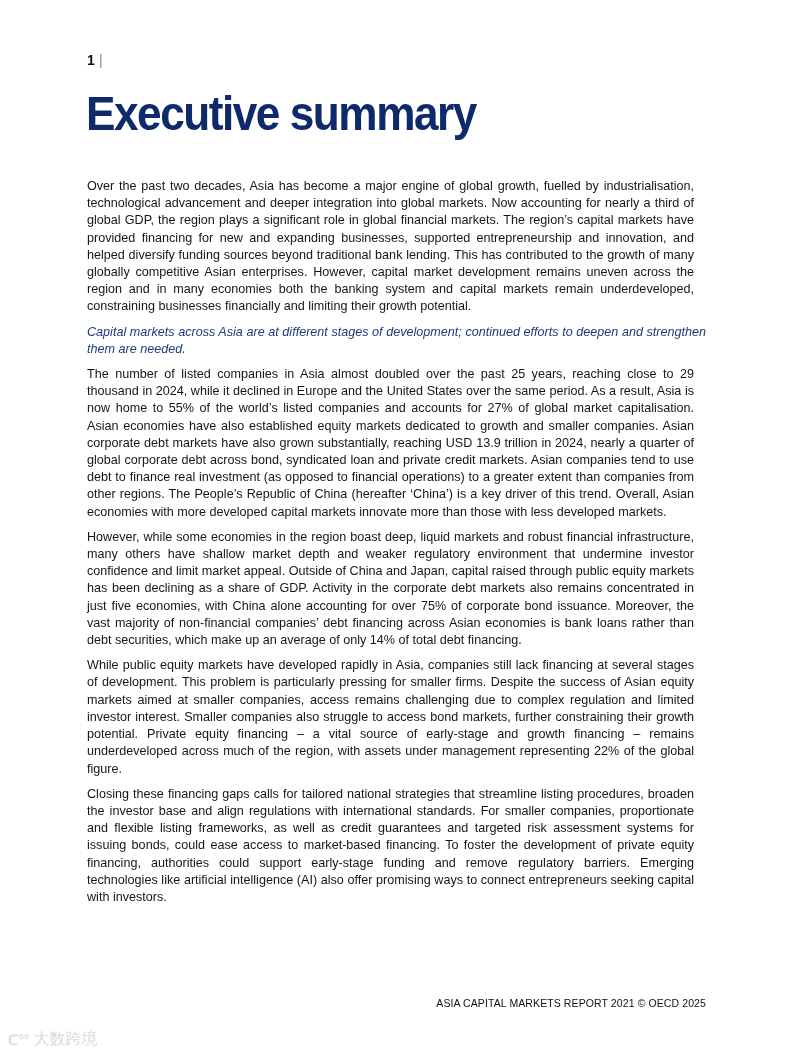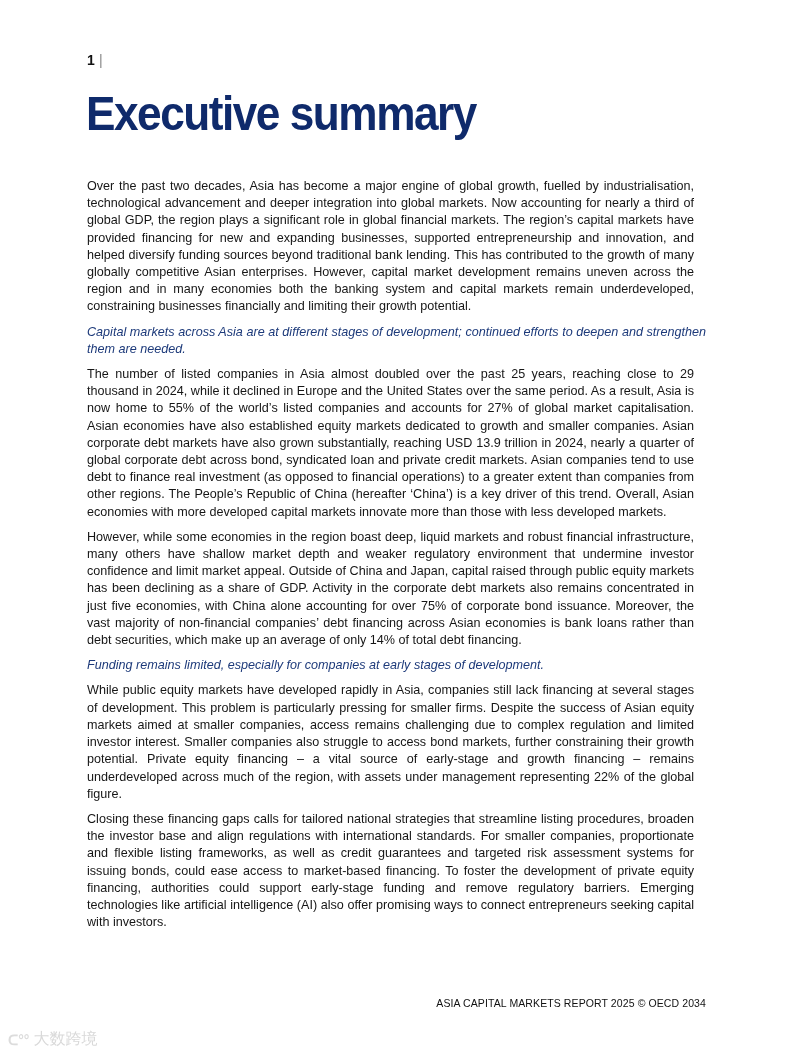--- a/index.html
+++ b/index.html
@@ -94,23 +94,22 @@
   <span>1</span><span class="sep">|</span>
 </div>
 
 <h1 class="title">Executive summary</h1>
 
 <div class="content">
   <p class="para">Over the past two decades, Asia has become a major engine of global growth, fuelled by industrialisation, technological advancement and deeper integration into global markets. Now accounting for nearly a third of global GDP, the region plays a significant role in global financial markets. The region’s capital markets have provided financing for new and expanding businesses, supported entrepreneurship and innovation, and helped diversify funding sources beyond traditional bank lending. This has contributed to the growth of many globally competitive Asian enterprises. However, capital market development remains uneven across the region and in many economies both the banking system and capital markets remain underdeveloped, constraining businesses financially and limiting their growth potential.</p>
   <p class="subhead">Capital markets across Asia are at different stages of development; continued efforts to deepen and strengthen them are needed.</p>
   <p class="para">The number of listed companies in Asia almost doubled over the past 25 years, reaching close to 29 thousand in 2024, while it declined in Europe and the United States over the same period. As a result, Asia is now home to 55% of the world’s listed companies and accounts for 27% of global market capitalisation. Asian economies have also established equity markets dedicated to growth and smaller companies. Asian corporate debt markets have also grown substantially, reaching USD 13.9 trillion in 2024, nearly a quarter of global corporate debt across bond, syndicated loan and private credit markets. Asian companies tend to use debt to finance real investment (as opposed to financial operations) to a greater extent than companies from other regions. The People’s Republic of China (hereafter ‘China’) is a key driver of this trend. Overall, Asian economies with more developed capital markets innovate more than those with less developed markets.</p>
   <p class="para">However, while some economies in the region boast deep, liquid markets and robust financial infrastructure, many others have shallow market depth and weaker regulatory environment that undermine investor confidence and limit market appeal. Outside of China and Japan, capital raised through public equity markets has been declining as a share of GDP. Activity in the corporate debt markets also remains concentrated in just five economies, with China alone accounting for over 75% of corporate bond issuance. Moreover, the vast majority of non-financial companies’ debt financing across Asian economies is bank loans rather than debt securities, which make up an average of only 14% of total debt financing.</p>
-  <p class="subhead">Funding remains limited, especially for companies at early stages of development.</p>
   <p class="para">While public equity markets have developed rapidly in Asia, companies still lack financing at several stages of development. This problem is particularly pressing for smaller firms. Despite the success of Asian equity markets aimed at smaller companies, access remains challenging due to complex regulation and limited investor interest. Smaller companies also struggle to access bond markets, further constraining their growth potential. Private equity financing – a vital source of early-stage and growth financing – remains underdeveloped across much of the region, with assets under management representing 22% of the global figure.</p>
   <p class="para">Closing these financing gaps calls for tailored national strategies that streamline listing procedures, broaden the investor base and align regulations with international standards. For smaller companies, proportionate and flexible listing frameworks, as well as credit guarantees and targeted risk assessment systems for issuing bonds, could ease access to market-based financing. To foster the development of private equity financing, authorities could support early-stage funding and remove regulatory barriers. Emerging technologies like artificial intelligence (AI) also offer promising ways to connect entrepreneurs seeking capital with investors.</p>
 </div>
 
-<div class="footer">ASIA CAPITAL MARKETS REPORT 2025 © OECD 2034</div>
+<div class="footer">ASIA CAPITAL MARKETS REPORT 2021 © OECD 2025</div>
 
 <div class="watermark">
   <span class="wm-icon">ᑕ°°</span>
   <span>大数跨境</span>
 </div>
 
 </body></html>

